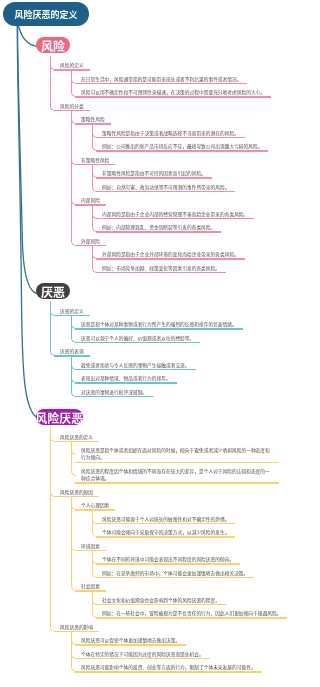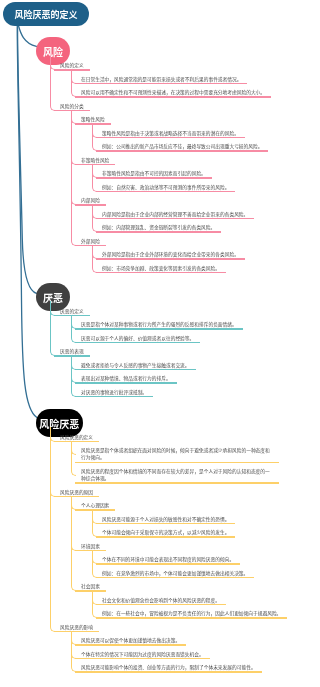--- a/index.html
+++ b/index.html
@@ -7,24 +7,24 @@
 body{width:300px;height:687px;overflow:hidden;
      font-family:"Liberation Sans","Noto Sans CJK SC",sans-serif;}
 #map{position:relative;width:300px;height:687px;padding-left:43px;}
 #trunk{position:absolute;left:0;top:0;}
 #trunk path{fill:none;stroke-width:1.3px;stroke-linecap:round;stroke:#336F94;}
 
 
 .pill{position:absolute;display:flex;align-items:center;justify-content:center;
       color:#fff;font-weight:700;border-radius:99px;box-sizing:border-box;white-space:nowrap;}
 #root-node{left:3px;top:2px;width:86px;height:24px;font-size:9px;background:#1E6089;}
-.bpill{left:-18px;top:-24.6px;width:34px;height:28px;font-size:10px;}
+.bpill{left:-18px;top:-24.6px;width:34px;height:16px;font-size:12px;}
 #pill-risk{background:#F4647E;}
 #pill-aversion{background:#404040;}
-#pill-risk-aversion{width:46.5px;background:#000000;}
+#pill-risk-aversion{width:46.5px;background:#a21caf;}
 
 
 #branches{position:absolute;left:54px;top:62px;width:246px;}
 .branchwrap{position:relative;}
 #bw-aversion{margin-top:34.6px;}
 #bw-risk-aversion{margin-top:36.7px;}
 ul.kids{list-style:none;margin:0;padding:0;position:relative;}
 li.row{list-style:none;margin:0;padding:0;position:relative;}
 li.row>ul.kids{margin-left:21px;}
 

